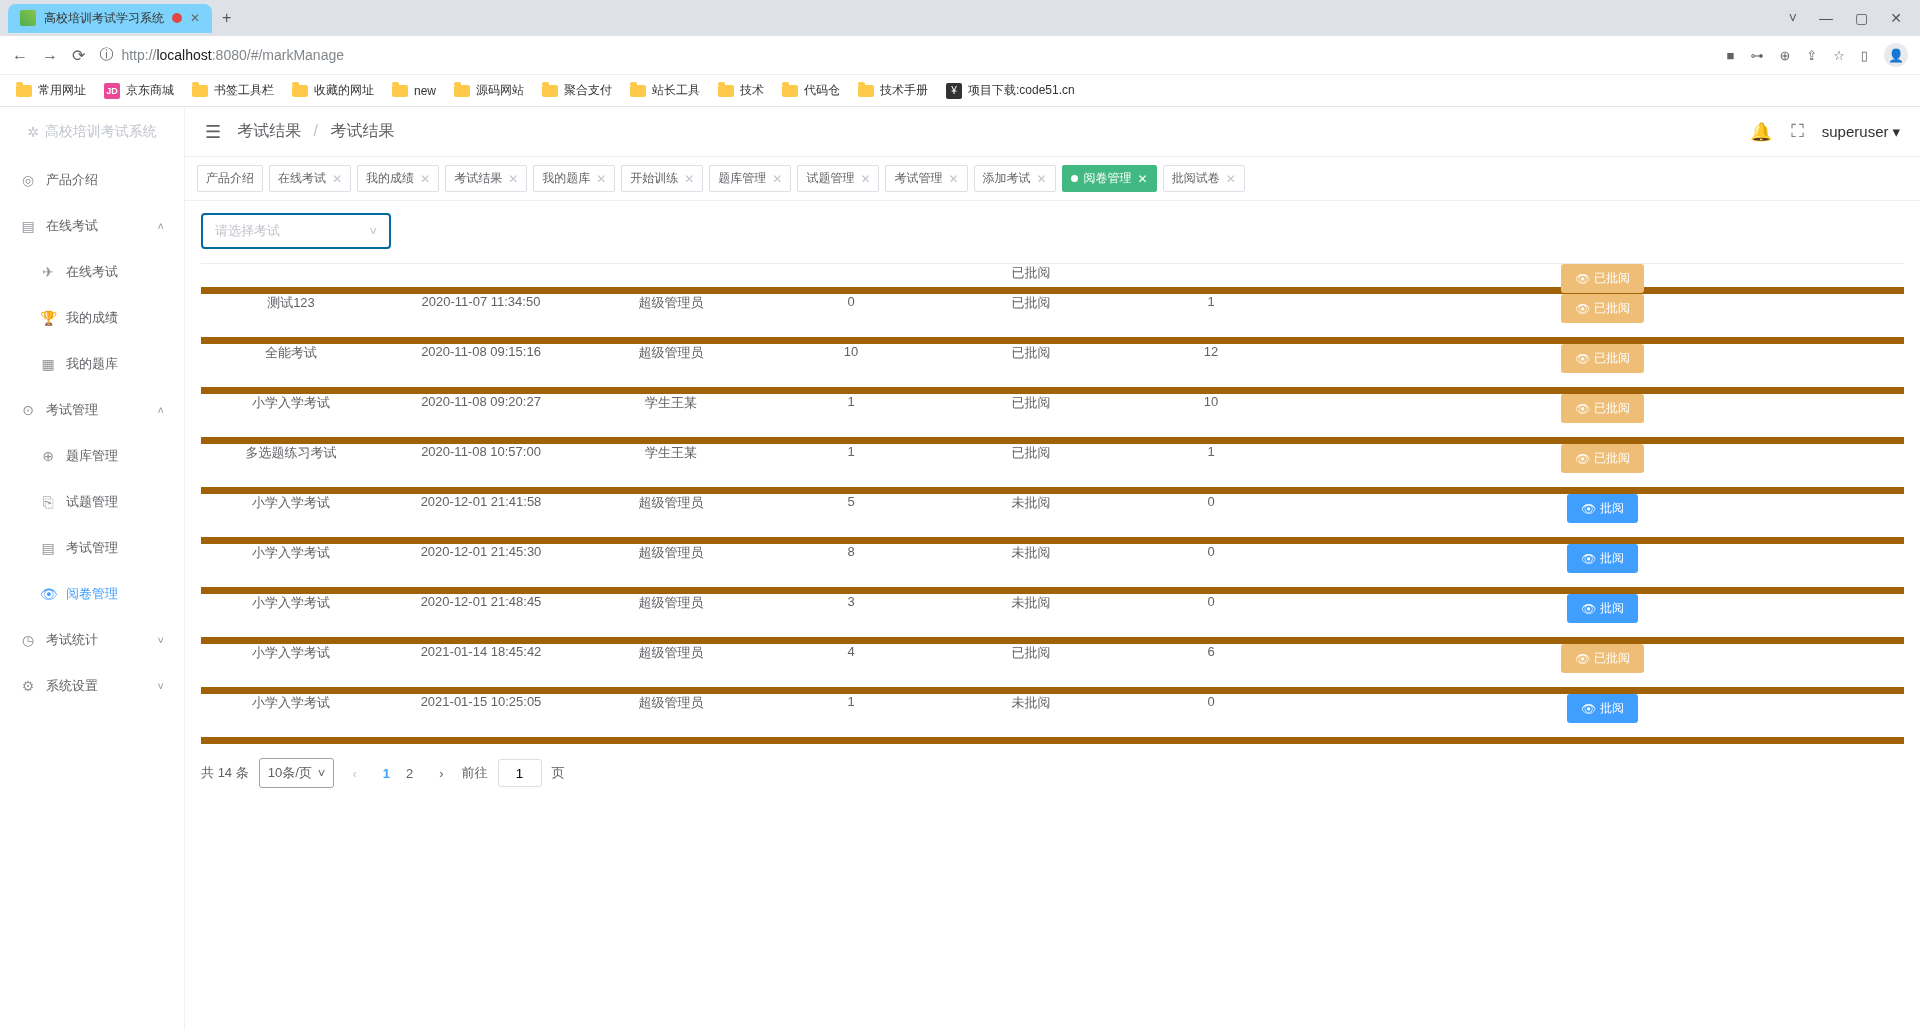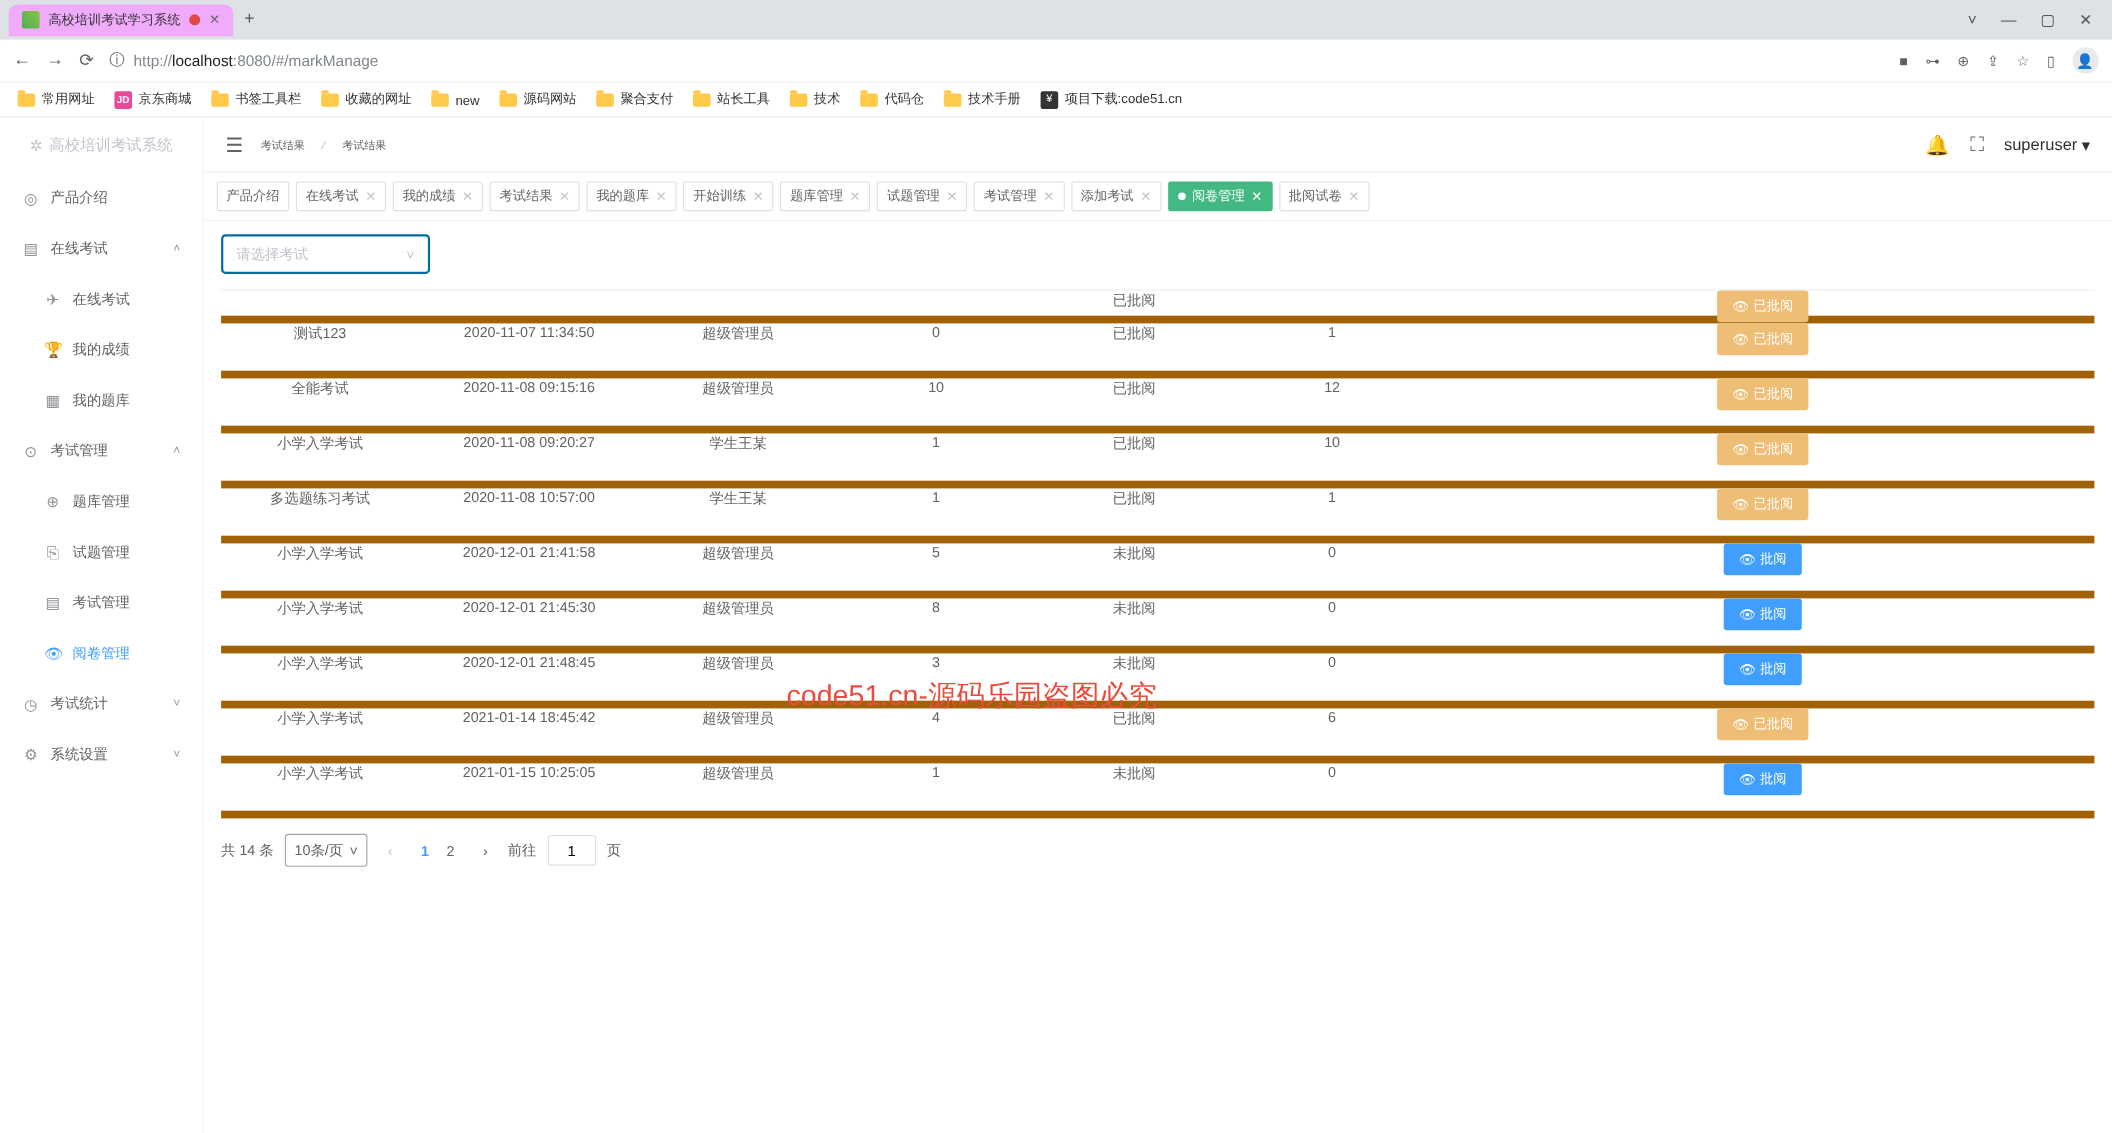--- a/index.html
+++ b/index.html
@@ -1,21 +1,21 @@
 <!DOCTYPE html>
 <html><head>
 <meta charset="utf-8">
 <style>
 * { margin: 0; padding: 0; box-sizing: border-box; }
 body { font-family: -apple-system, "Microsoft YaHei", "PingFang SC", sans-serif; font-size: 13px; color: #606266; background: #fff; }
 
 
 .browser-chrome { background: #fff; border-bottom: 1px solid #e4e4e4; }
 .tab-bar { display: flex; align-items: center; height: 36px; padding: 0 8px; background: #dee1e6; }
-.browser-tab { display: flex; align-items: center; gap: 8px; background: #f0abfc; padding: 6px 12px; border-radius: 8px 8px 0 0; font-size: 12px; color: #333; }
+.browser-tab { display: flex; align-items: center; gap: 8px; background: #7dd3fc; padding: 6px 12px; border-radius: 8px 8px 0 0; font-size: 12px; color: #333; }
 .tab-favicon { width: 16px; height: 16px; background: linear-gradient(45deg,#4caf50,#8bc34a); border-radius: 2px; }
 .rec-dot { width: 10px; height: 10px; background: #e34646; border-radius: 50%; }
 .tab-close { color: #666; cursor: pointer; }
 .new-tab { margin-left: 10px; font-size: 16px; color: #555; cursor: pointer; }
 .win-controls { margin-left: auto; display: flex; gap: 22px; font-size: 14px; color: #555; padding-right: 10px; }
 .win-controls span { cursor: pointer; }
 
 .nav-bar { display: flex; align-items: center; height: 38px; padding: 0 12px; gap: 14px; }
 .nav-icon { color: #5f6368; font-size: 16px; cursor: pointer; }
 .url-box { flex: 1; display: flex; align-items: center; gap: 8px; font-size: 14px; color: #5f6368; }
@@ -38,21 +38,21 @@
 .menu-item { display: flex; align-items: center; gap: 10px; padding: 14px 20px; color: #606266; cursor: pointer; font-size: 13px; }
 .menu-item .expand-icon { margin-left: auto; color: #909399; font-size: 11px; }
 .menu-sub { padding: 14px 20px 14px 40px; display: flex; align-items: center; gap: 10px; color: #606266; cursor: pointer; font-size: 13px; }
 .menu-sub.active { color: #409eff; }
 .menu-icon { width: 16px; text-align: center; color: #909399; font-size: 14px; }
 .menu-sub.active .menu-icon { color: #409eff; }
 
 .main { flex: 1; display: flex; flex-direction: column; background: #fff; overflow: hidden; }
 .topbar { height: 50px; display: flex; align-items: center; padding: 0 20px; border-bottom: 1px solid #f0f0f0; }
 .hamburger { font-size: 18px; color: #606266; margin-right: 16px; cursor: pointer; }
-.breadcrumb { color: #606266; font-size: 10px; font-family: Liberation Mono, monospace; }
+.breadcrumb { color: #606266; font-size: 16px; }
 .breadcrumb .sep { margin: 0 8px; color: #c0c4cc; }
 .topbar-right { margin-left: auto; display: flex; align-items: center; gap: 18px; }
 .top-icon { color: #606266; font-size: 18px; cursor: pointer; }
 .user-name { display: flex; align-items: center; gap: 4px; font-size: 15px; color: #303133; cursor: pointer; }
 
 .tabs-row { display: flex; gap: 6px; padding: 8px 12px; border-bottom: 1px solid #f0f0f0; flex-wrap: wrap; }
 .tag { display: inline-flex; align-items: center; gap: 6px; padding: 4px 8px; border: 1px solid #dcdfe6; border-radius: 2px; background: #fff; font-size: 12px; color: #606266; cursor: pointer; }
 .tag.active { background: #42b983; border-color: #42b983; color: #fff; }
 .tag.active::before { content: ''; width: 7px; height: 7px; border-radius: 50%; background: #fff; display: inline-block; }
 .tag-close { color: #c0c4cc; font-size: 12px; }
@@ -400,21 +400,20 @@
             <div class="col c1">小学入学考试</div>
             <div class="col c2">2021-01-15 10:25:05</div>
             <div class="col c3">超级管理员</div>
             <div class="col c4">1</div>
             <div class="col c5">未批阅</div>
             <div class="col c6">0</div>
             <div class="col c7"><span class="btn btn-primary"><span class="eye-icon">👁</span>批阅</span></div>
           </div>
         </div>
 
-      <div class="watermark">code51.cn-源码乐园盗图必究</div>
 
       <div class="pagination">
         <span>
           <span>共</span>
           <span>14</span>
           <span>条</span>
         </span>
         <span class="page-select">
           <span>10条/页</span>
           <span>˅</span>

